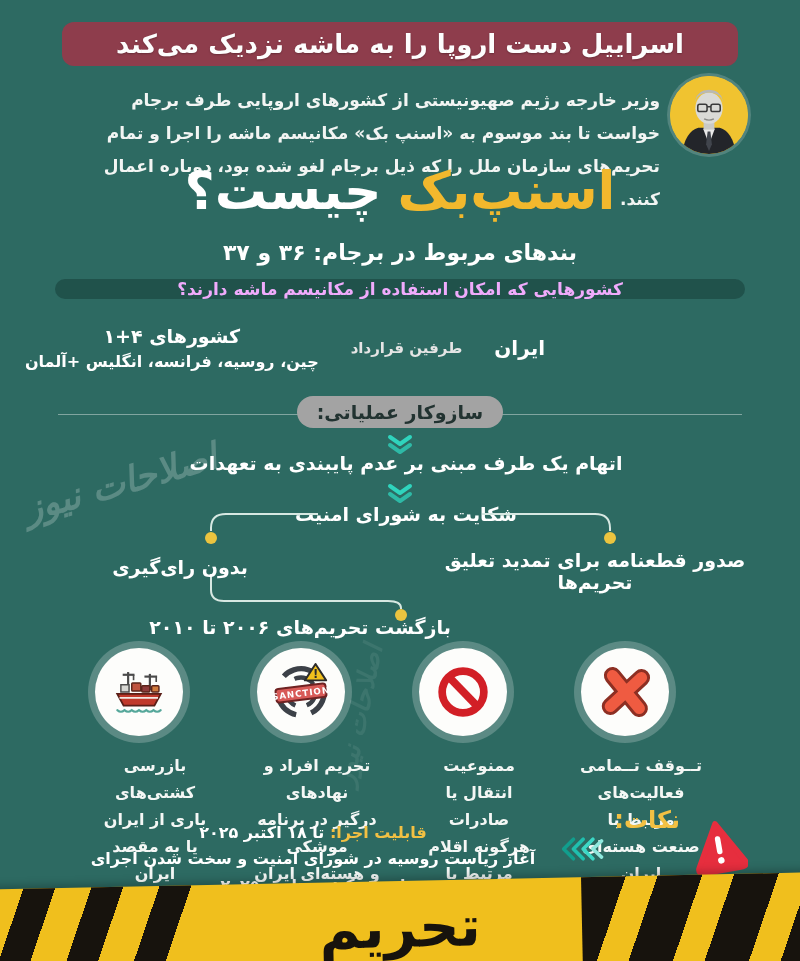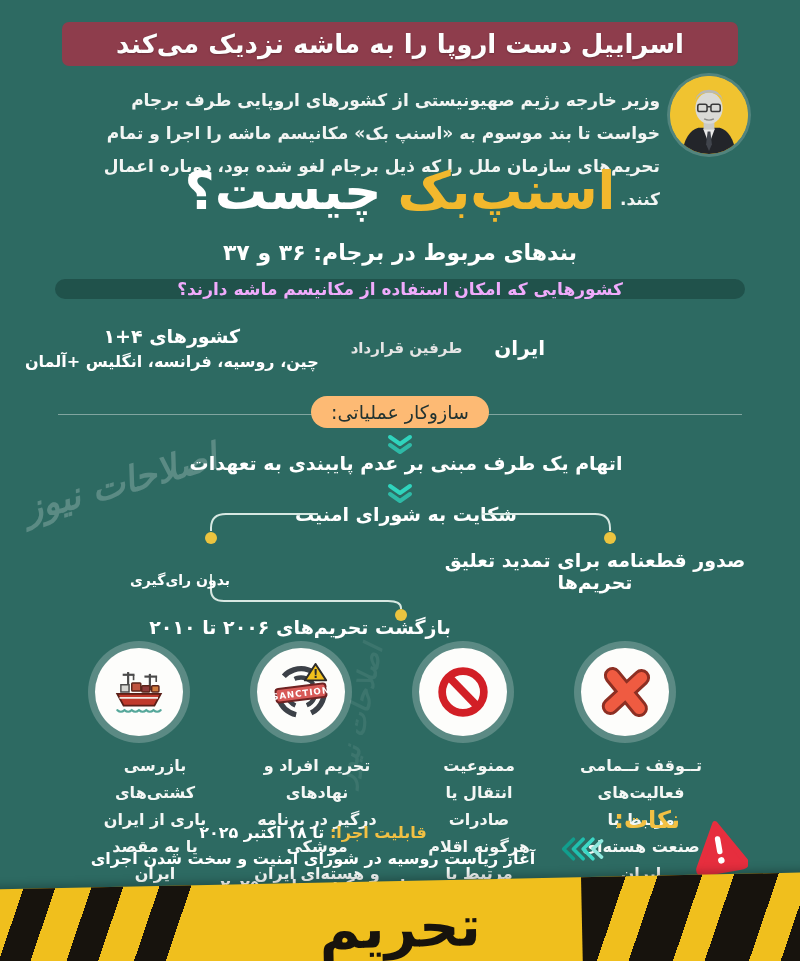--- a/index.html
+++ b/index.html
@@ -4,21 +4,21 @@
 <style>
   html,body{margin:0;padding:0;background:#1e4a44;}
   *{box-sizing:border-box;font-family:"DejaVu Sans",sans-serif;}
   .poster{
     position:relative;width:800px;height:961px;margin:0 auto;
     background:#2d6a62;overflow:hidden;direction:rtl;
   }
   
   .banner{
     position:absolute;left:62px;right:62px;top:22px;height:44px;
-    background:#8e3d4c;border-radius:7px;
+    background:#8e3d4c;border-radius:12px;
     display:flex;align-items:center;justify-content:center;
     color:#fdfdfd;font-size:26px;font-weight:bold;
     text-shadow:0 1px 2px rgba(0,0,0,.25);
   }
   
   .avatar{
     position:absolute;top:76px;right:52px;width:78px;height:78px;border-radius:50%;
     background:#f0c330;overflow:hidden;box-shadow:0 0 0 3px rgba(255,255,255,.18);
   }
   .intro-text{
@@ -57,21 +57,21 @@
   .countries .c2{font-size:16px;white-space:nowrap;}
   
   .divider{
     position:absolute;top:414px;left:58px;right:58px;height:0;
     border-top:1.5px solid rgba(255,255,255,.4);
   }
   .badge{
     position:absolute;top:396px;left:0;right:0;display:flex;justify-content:center;
   }
   .badge span{
-    background:#fdba74;color:#223331;font-size:19px;font-weight:normal;
+    background:#a3a3a3;color:#223331;font-size:19px;font-weight:bold;
     padding:5px 20px;border-radius:16px;position:relative;z-index:2;
   }
   .chev-down{position:absolute;left:386px;width:28px;height:22px;}
   .flow-step{
     position:absolute;left:0;right:0;text-align:center;
     color:#ffffff;font-size:19px;font-weight:bold;margin-left:12px;
   }
   .branch{
     position:absolute;color:#ffffff;font-weight:bold;text-align:center;
   }
@@ -208,21 +208,21 @@
 
   <svg class="connectors" width="800" height="961" viewBox="0 0 800 961">
     <path d="M318 514 H226 Q211 514 211 528 V 531" fill="none" stroke="#d7e8e2" stroke-width="2"></path>
     <path d="M482 514 H595 Q610 514 610 528 V 531" fill="none" stroke="#d7e8e2" stroke-width="2"></path>
     <path d="M211 574 V 590 Q211 601 224 601 H 388 Q401 601 401 608 V 609" fill="none" stroke="#d7e8e2" stroke-width="2"></path>
     <circle cx="211" cy="538" r="6" fill="#ecc43f"></circle>
     <circle cx="610" cy="538" r="6" fill="#ecc43f"></circle>
     <circle cx="401" cy="615" r="6" fill="#ecc43f"></circle>
   </svg>
 
-  <div class="branch" style="top:572px;right:540px;left:100px;font-size:14px;">بدون رای‌گیری</div>
+  <div class="branch" style="top:556px;right:540px;left:100px;font-size:19px;">بدون رای‌گیری</div>
   <div class="branch" style="top:549px;right:40px;left:430px;font-size:19px;">صدور قطعنامه برای تمدید تعلیق تحریم‌ها</div>
   <div class="branch" style="top:616px;right:330px;left:130px;font-size:19px;">بازگشت تحریم‌های ۲۰۰۶ تا ۲۰۱۰</div>
 
   <div class="sanction-row">
 
     <div class="sanction-item">
       <div class="circle">
         <svg width="58" height="58" viewBox="0 0 64 64">
           <g transform="rotate(4 32 32)">
             <path d="M17 15 L49 49 M49 15 L17 49" stroke="#8d2f23" stroke-width="19" stroke-linecap="round"></path>

